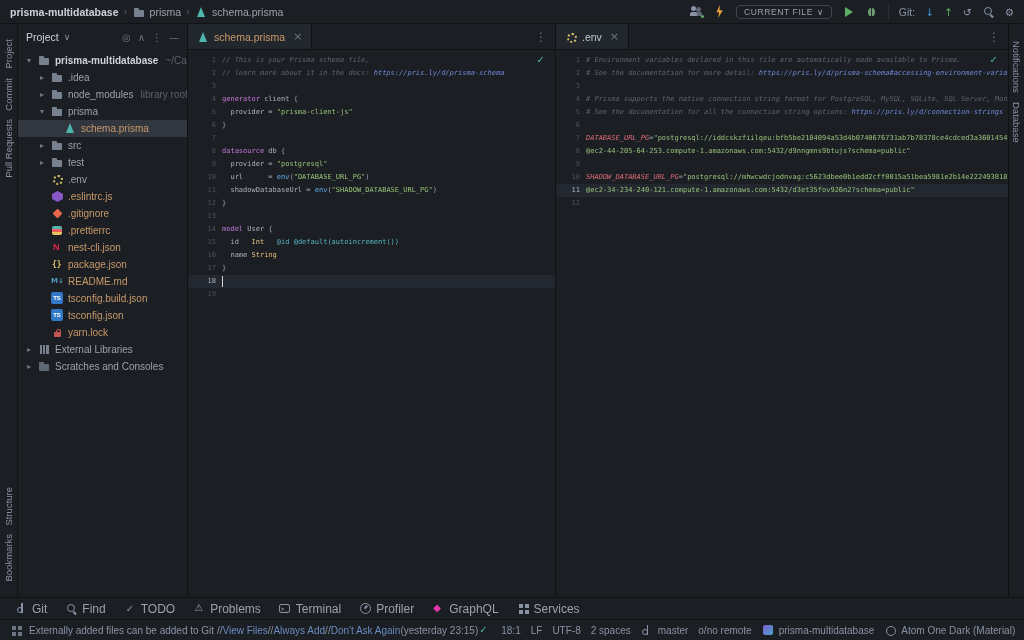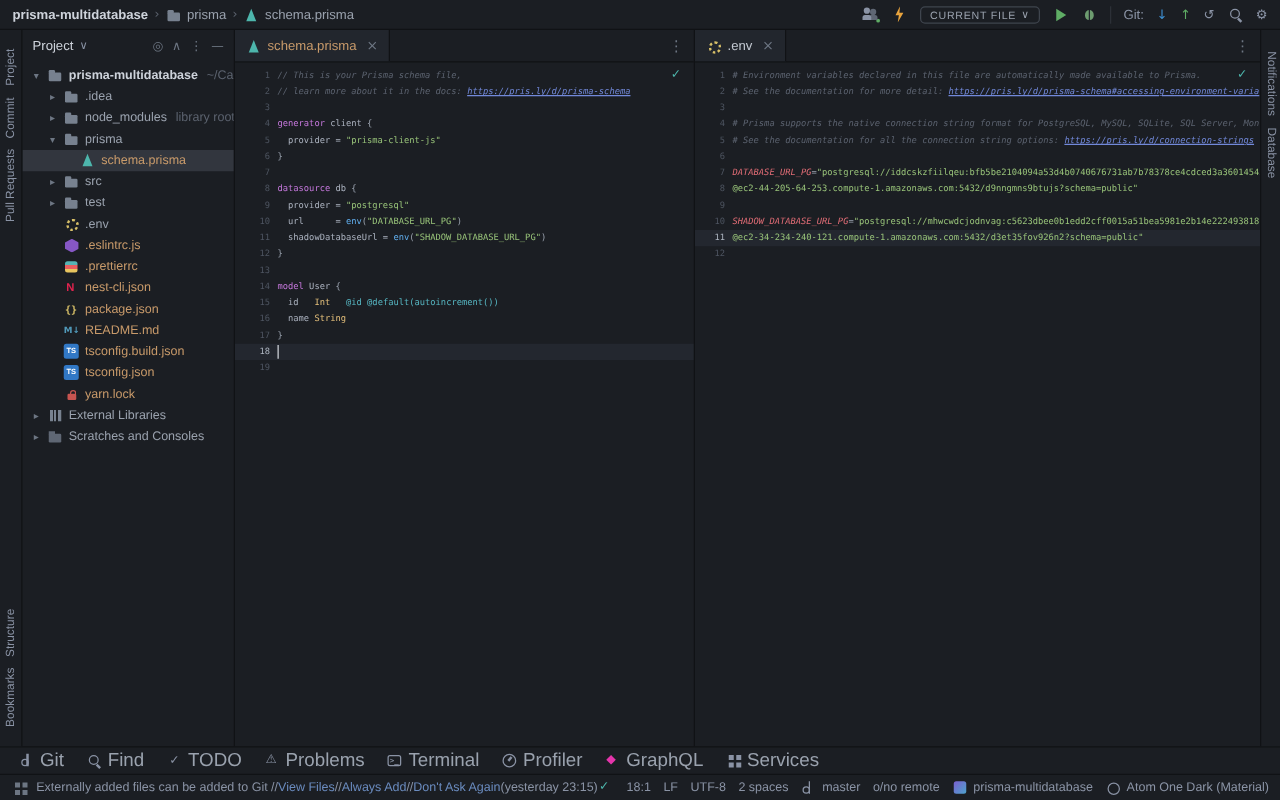--- a/index.html
+++ b/index.html
@@ -66,33 +66,33 @@
   .code{position:absolute;top:4px;white-space:pre;color:#abb2bf}
   #editor-left .code{left:34px}
   #editor-right .code{left:30px}
   .cline{height:13px}
   .hl{position:absolute;left:0;right:0;height:13px;background:#23272f}
   .caret{position:absolute;width:1px;height:11px;background:#d0d4da}
   .inspect{position:absolute;top:3px;right:10px;color:#4db6ac;font-size:10px;font-family:"DejaVu Sans",sans-serif}
 
   
   .cm{color:#5c6370;font-style:italic}
-  .lk{color:#7289da;font-style:italic;text-decoration:underline}
+  .lk{color:#7289da;font-style:italic;}
   .kw{color:#c678dd;}
   .st{color:#98c379}
   .fn{color:#61afef}
   .at{color:#56b6c2}
   .ty{color:#e5c07b}
   .va{color:#e06c75;font-style:italic}
   .pu{color:#9aa2ae}
   .tx{color:#abb2bf}
 
   
   #toolbar-bottom{height:22px;border-top:1px solid #101215;display:flex;align-items:center;gap:4px;padding:0 8px}
-  .twb{display:flex;align-items:center;gap:4px;padding:2px 7px;border-radius:3px;color:#9aa2ae;font-size:15px}
+  .twb{display:flex;align-items:center;gap:4px;padding:2px 7px;border-radius:3px;color:#9aa2ae;font-size:12px}
   #statusbar{height:21px;border-top:1px solid #101215;display:flex;align-items:center;padding:0 10px;
              font-size:10px;color:#8a93a5}
   #status-left{display:flex;white-space:nowrap;align-items:flex-start;gap:0;margin-left:6px}
   #status-left .link{color:#6a8bbf}
   #status-right{margin-left:auto;display:flex;align-items:center;gap:10px;white-space:nowrap}
   .sitem{display:flex;align-items:center;gap:4px}
 
   
   .icon{display:inline-block;position:relative;width:13px;height:13px;flex:none}
   .icon.small{width:12px;height:12px}
@@ -249,20 +249,25 @@
           <div class="trow" style="padding-left: 19px;">
             <span class="arrow"></span>
             <span class="icon i-env"></span>
             <span class="lbl">.env</span>
           </div>
           <div class="trow" style="padding-left: 19px;">
             <span class="arrow"></span>
             <span class="icon i-eslint"></span>
             <span class="lbl unversioned">.eslintrc.js</span>
           </div>
+          <div class="trow" style="padding-left: 19px;">
+            <span class="arrow"></span>
+            <span class="icon i-git"></span>
+            <span class="lbl unversioned">.gitignore</span>
+          </div>
           <div class="trow" style="padding-left: 19px; align-items: center;">
             <span class="arrow"></span>
             <span class="icon i-prettier"></span>
             <span class="lbl unversioned">.prettierrc</span>
           </div>
           <div class="trow" style="padding-left: 19px;">
             <span class="arrow"></span>
             <span class="icon i-nest"></span>
             <span class="lbl unversioned">nest-cli.json</span>
           </div>

